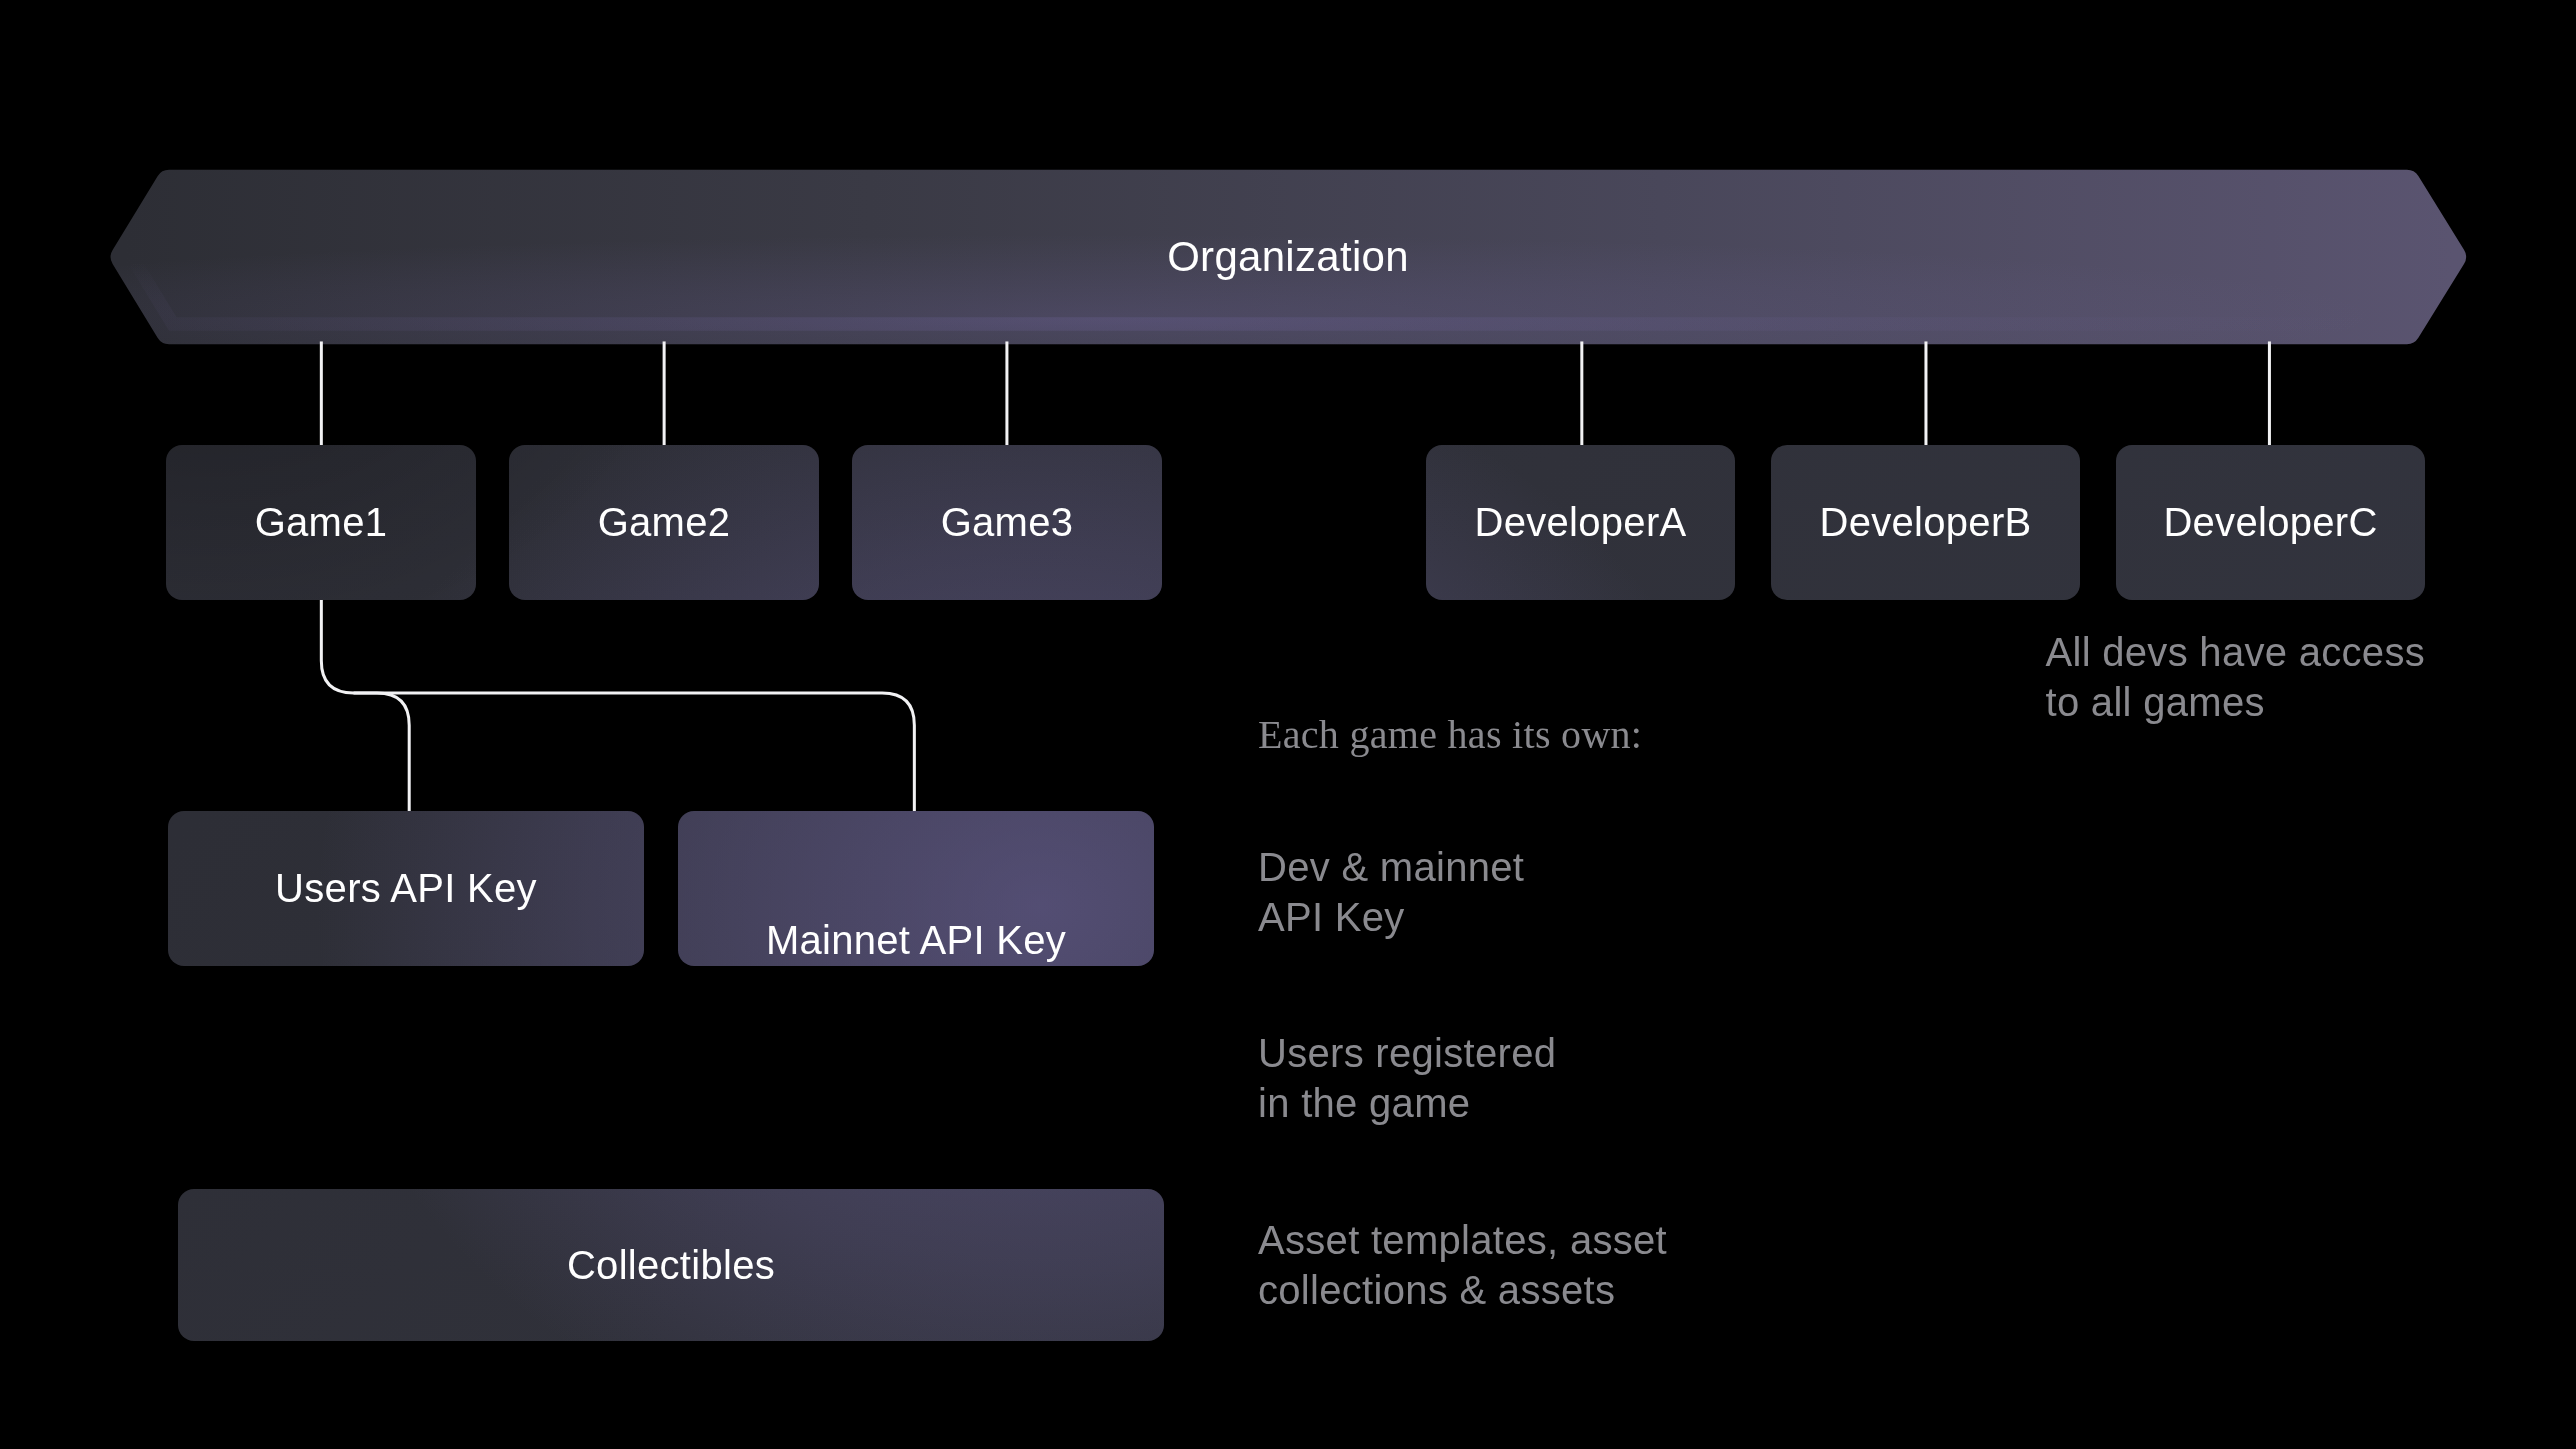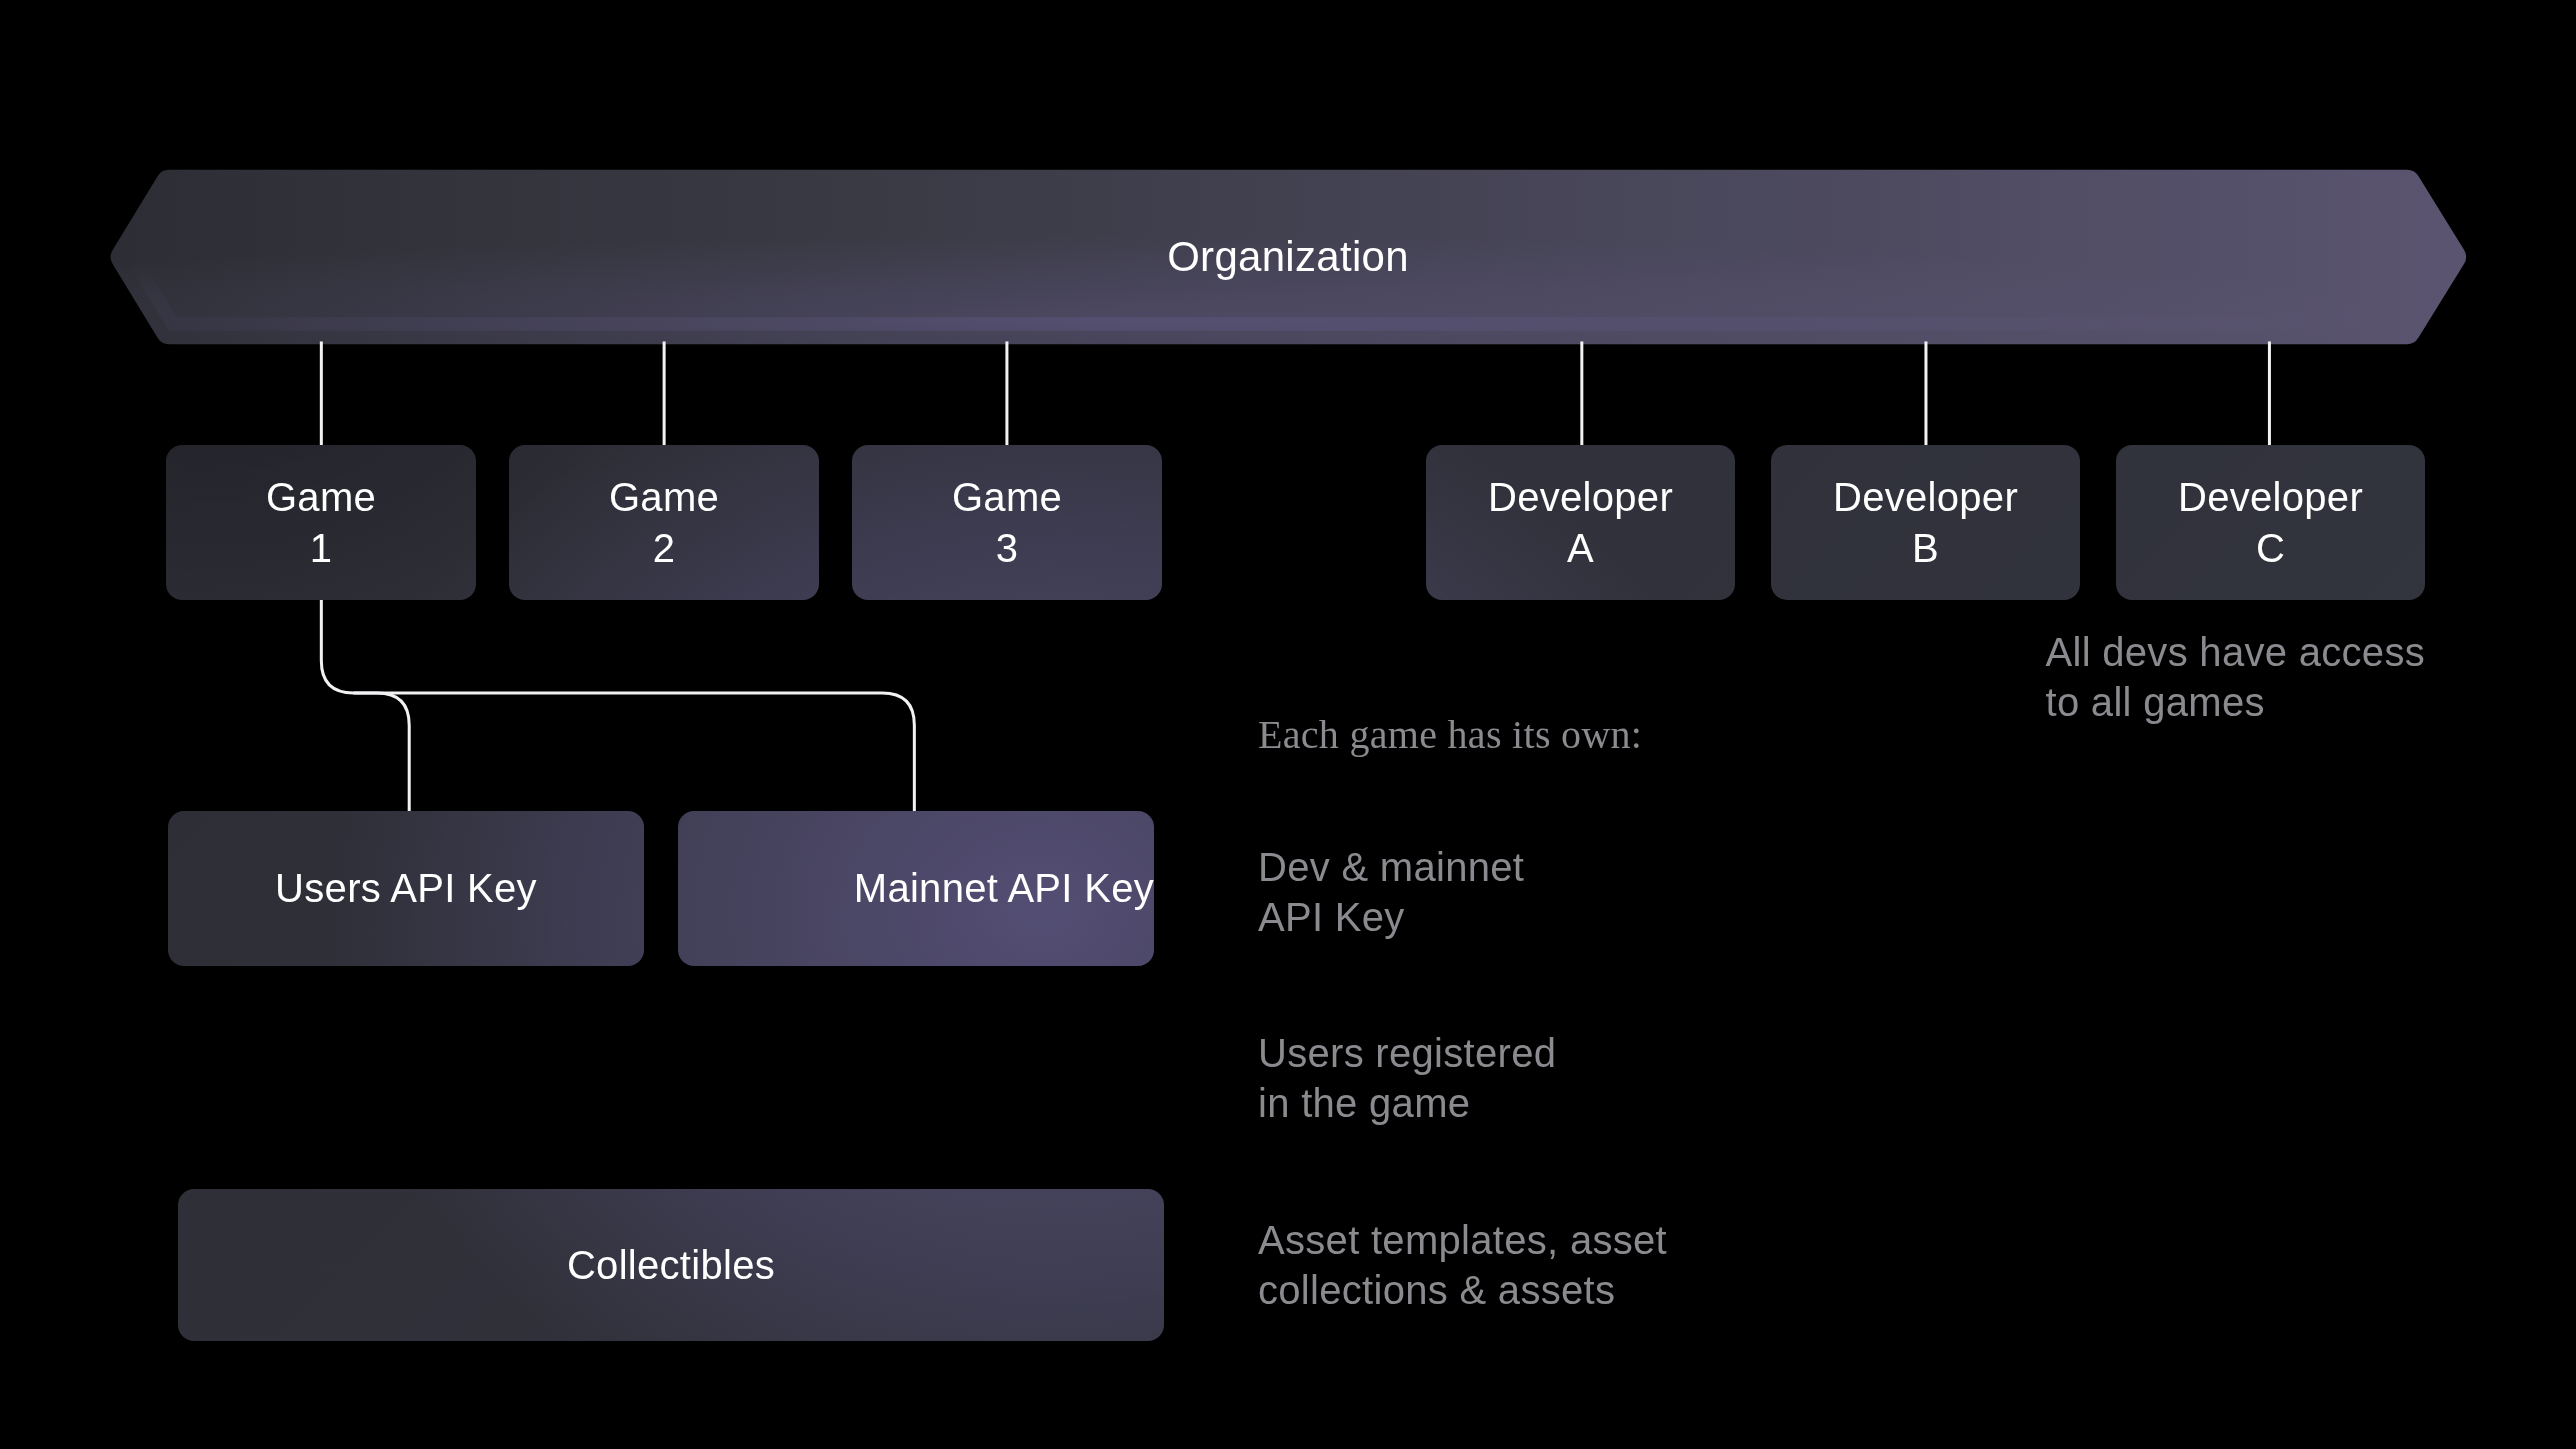--- a/index.html
+++ b/index.html
@@ -36,21 +36,20 @@
     color: #ffffff;
     font-size: 42px;
     font-weight: 500;
     letter-spacing: 0.3px;
   }
   
   .box {
     position: absolute;
     border-radius: 16px;
     display: flex;
-    flex-direction: column;
     align-items: center;
     justify-content: center;
     text-align: center;
     color: #ffffff;
     font-size: 40px;
     font-weight: 500;
     letter-spacing: 0.3px;
     
     background-image:
       radial-gradient(805px 604px at 208px 288px, rgba(0,0,0,0.30), rgba(0,0,0,0) 60%),

